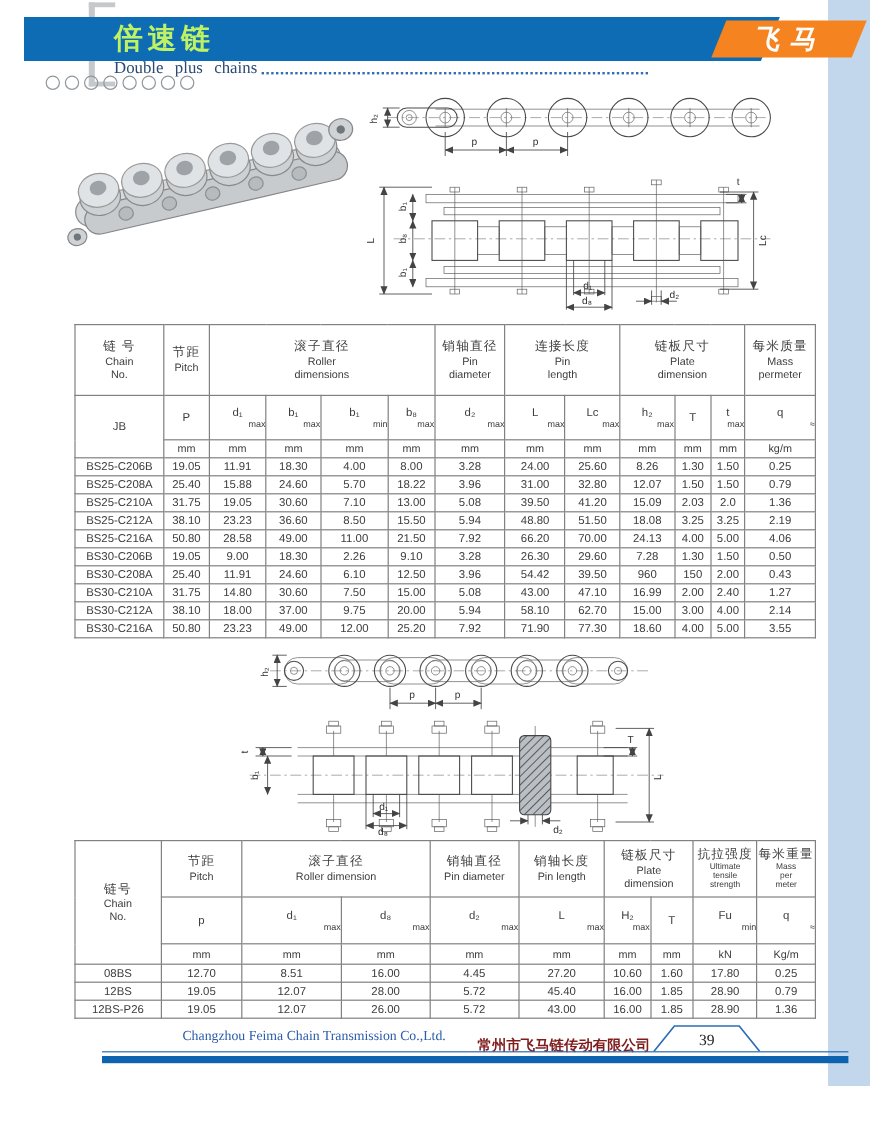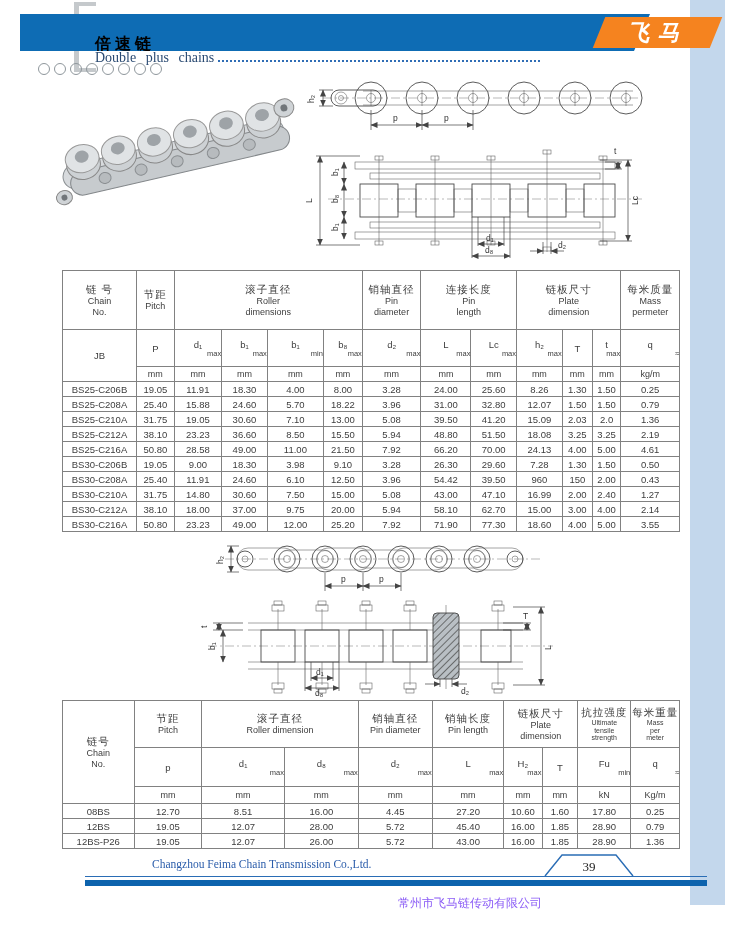--- a/index.html
+++ b/index.html
@@ -5,22 +5,22 @@
   html,body{margin:0;padding:0;background:#ffffff;}
   body{font-family:"Liberation Sans","DejaVu Sans",sans-serif;}
   #page{position:relative;width:745px;height:951px;background:#fff;overflow:hidden;}
 
   
   #stripe{position:absolute;left:690px;top:0;width:35px;height:905px;}
 
   
   #banner{position:absolute;left:20px;top:14px;width:630px;height:37px;
     clip-path:polygon(0 0,100% 0,calc(100% - 16px) 100%,0 100%);}
-  #banner-title{position:absolute;left:75px;top:11px;line-height:37px;color:#000000;
-    font-size:16px;font-weight:bold;letter-spacing:4px;}
+  #banner-title{position:absolute;left:75px;top:0;line-height:37px;color:#bef264;
+    font-size:24px;font-weight:bold;letter-spacing:4px;}
   #bracket{position:absolute;left:74px;top:2px;width:17px;height:62px;
     border-left:5px solid #c5c9cc;border-top:4px solid #c5c9cc;border-bottom:4px solid #c5c9cc;}
   #subtitle{position:absolute;left:95px;top:50px;font-family:"Liberation Serif","DejaVu Serif",serif;
     font-size:14px;color:#2a4a72;word-spacing:6px;}
   #dot-leader{position:absolute;left:218px;top:52px;width:322px;height:8px;
     border-bottom:2px dotted #2f6db5;}
   #logo{position:absolute;left:599px;top:17px;width:117px;height:31px;transform:skewX(-22deg);}
   #logo span{display:block;transform:skewX(22deg);color:#fff;text-align:center;line-height:31px;
     font-family:"Liberation Serif","DejaVu Serif",serif;font-weight:bold;font-style:italic;
     font-size:22px;letter-spacing:8px;}
@@ -54,21 +54,21 @@
   .unit{font-size:9px;}
   tbody td{font-size:9.5px;}
   #table1 .group-row th{height:58px;} #table1 .sym-row th{height:36px;} #table1 .unit-row th{height:14px;}
   #table2 .group-row th{height:46px;} #table2 .sym-row th{height:38px;} #table2 .unit-row th{height:16px;}
   tbody tr{height:15px;}
   .jb{font-size:9.5px;}
 
   
   #footer-en{position:absolute;left:152px;top:858px;font-family:"Liberation Serif","DejaVu Serif",serif;
     font-size:11.5px;color:#2a5caa;}
-  #footer-cn{position:absolute;left:398px;top:895px;font-size:12px;font-weight:normal;color:#8b5cf6;}
+  #footer-cn{position:absolute;left:398px;top:863px;font-size:12px;font-weight:bold;color:#7f1d1d;}
   #page-tab{left:545px;top:853px;}
   #rule-thin{position:absolute;left:85px;top:876px;width:622px;height:0;border-top:1.5px solid #2a6db5;}
   #rule-thick{position:absolute;left:85px;top:880px;width:622px;height:6px;}
 </style>
 </head>
 <body>
 
 <div id="page">
 
   <div id="stripe" style="background: rgb(195, 215, 236);"></div>
@@ -568,28 +568,28 @@
           <td class="val">28.58</td>
           <td class="val">49.00</td>
           <td class="val">11.00</td>
           <td class="val">21.50</td>
           <td class="val">7.92</td>
           <td class="val">66.20</td>
           <td class="val">70.00</td>
           <td class="val">24.13</td>
           <td class="val">4.00</td>
           <td class="val">5.00</td>
-          <td class="val">4.61</td>
+          <td class="val">4.06</td>
         </tr>
         <tr class="drow">
           <td class="chain">BS30-C206B</td>
           <td class="val">19.05</td>
           <td class="val">9.00</td>
           <td class="val">18.30</td>
-          <td class="val">3.98</td>
+          <td class="val">2.26</td>
           <td class="val">9.10</td>
           <td class="val">3.28</td>
           <td class="val">26.30</td>
           <td class="val">29.60</td>
           <td class="val">7.28</td>
           <td class="val">1.30</td>
           <td class="val">1.50</td>
           <td class="val">0.50</td>
         </tr>
         <tr class="drow">

